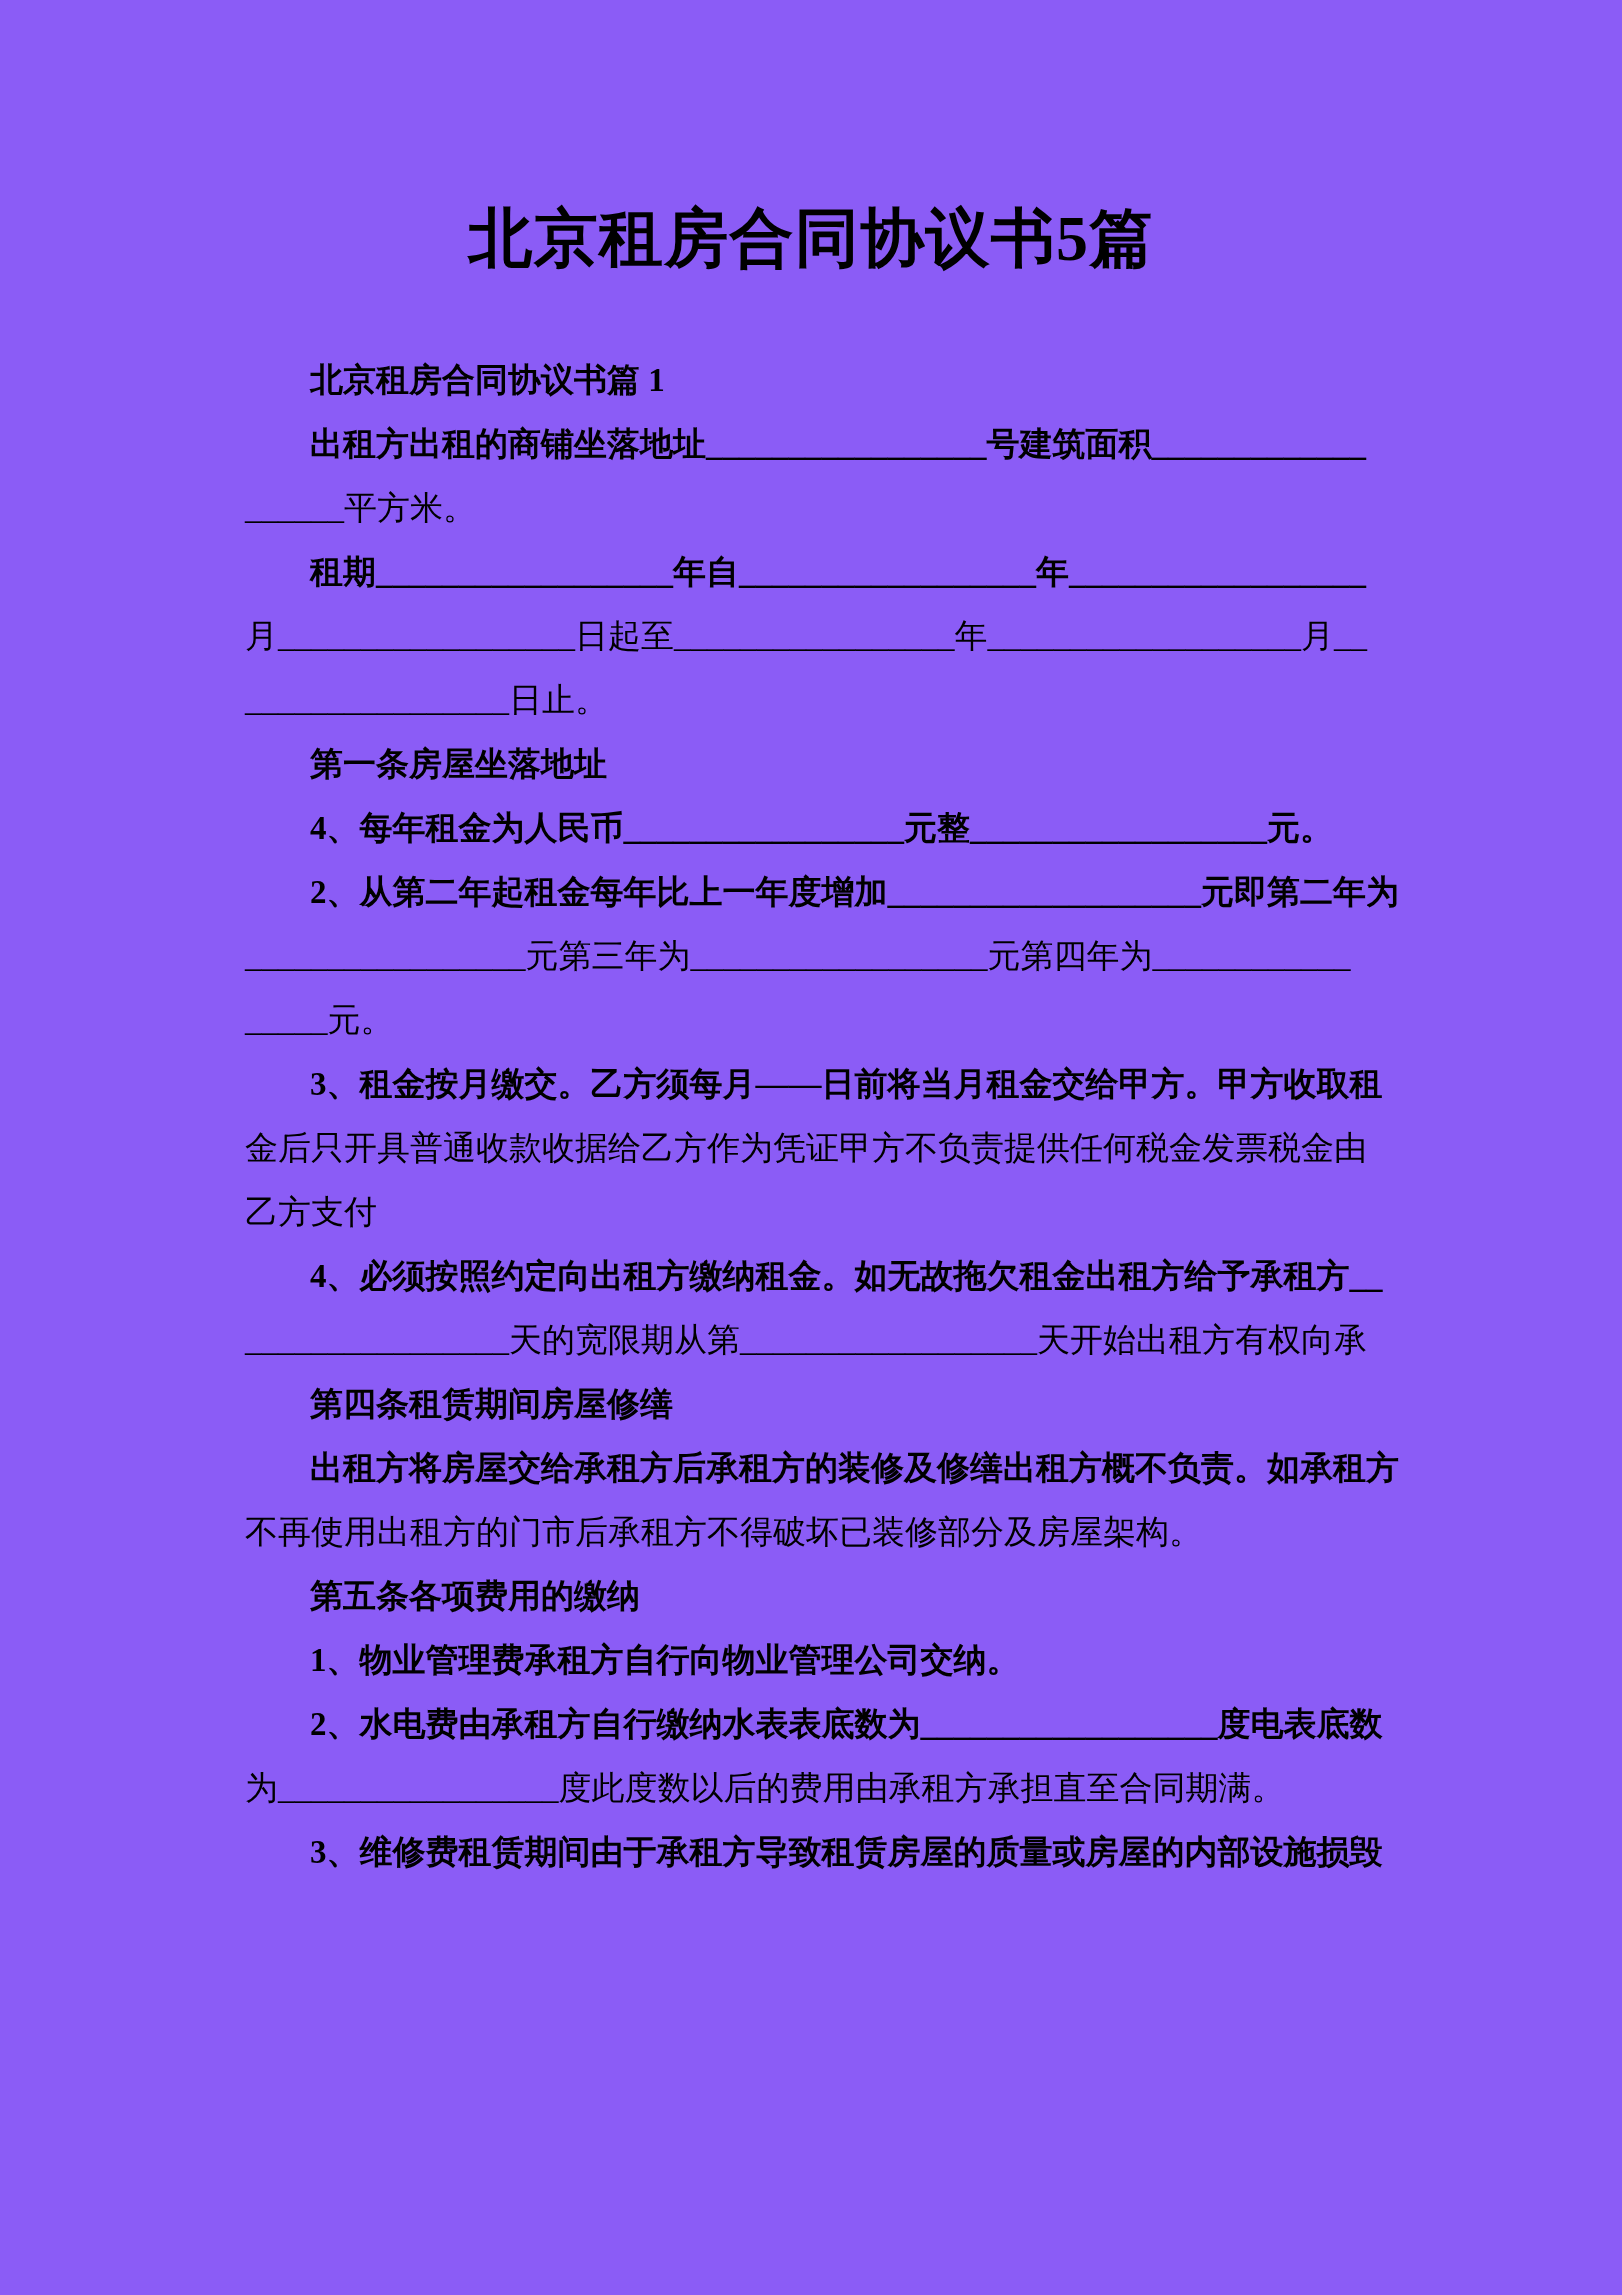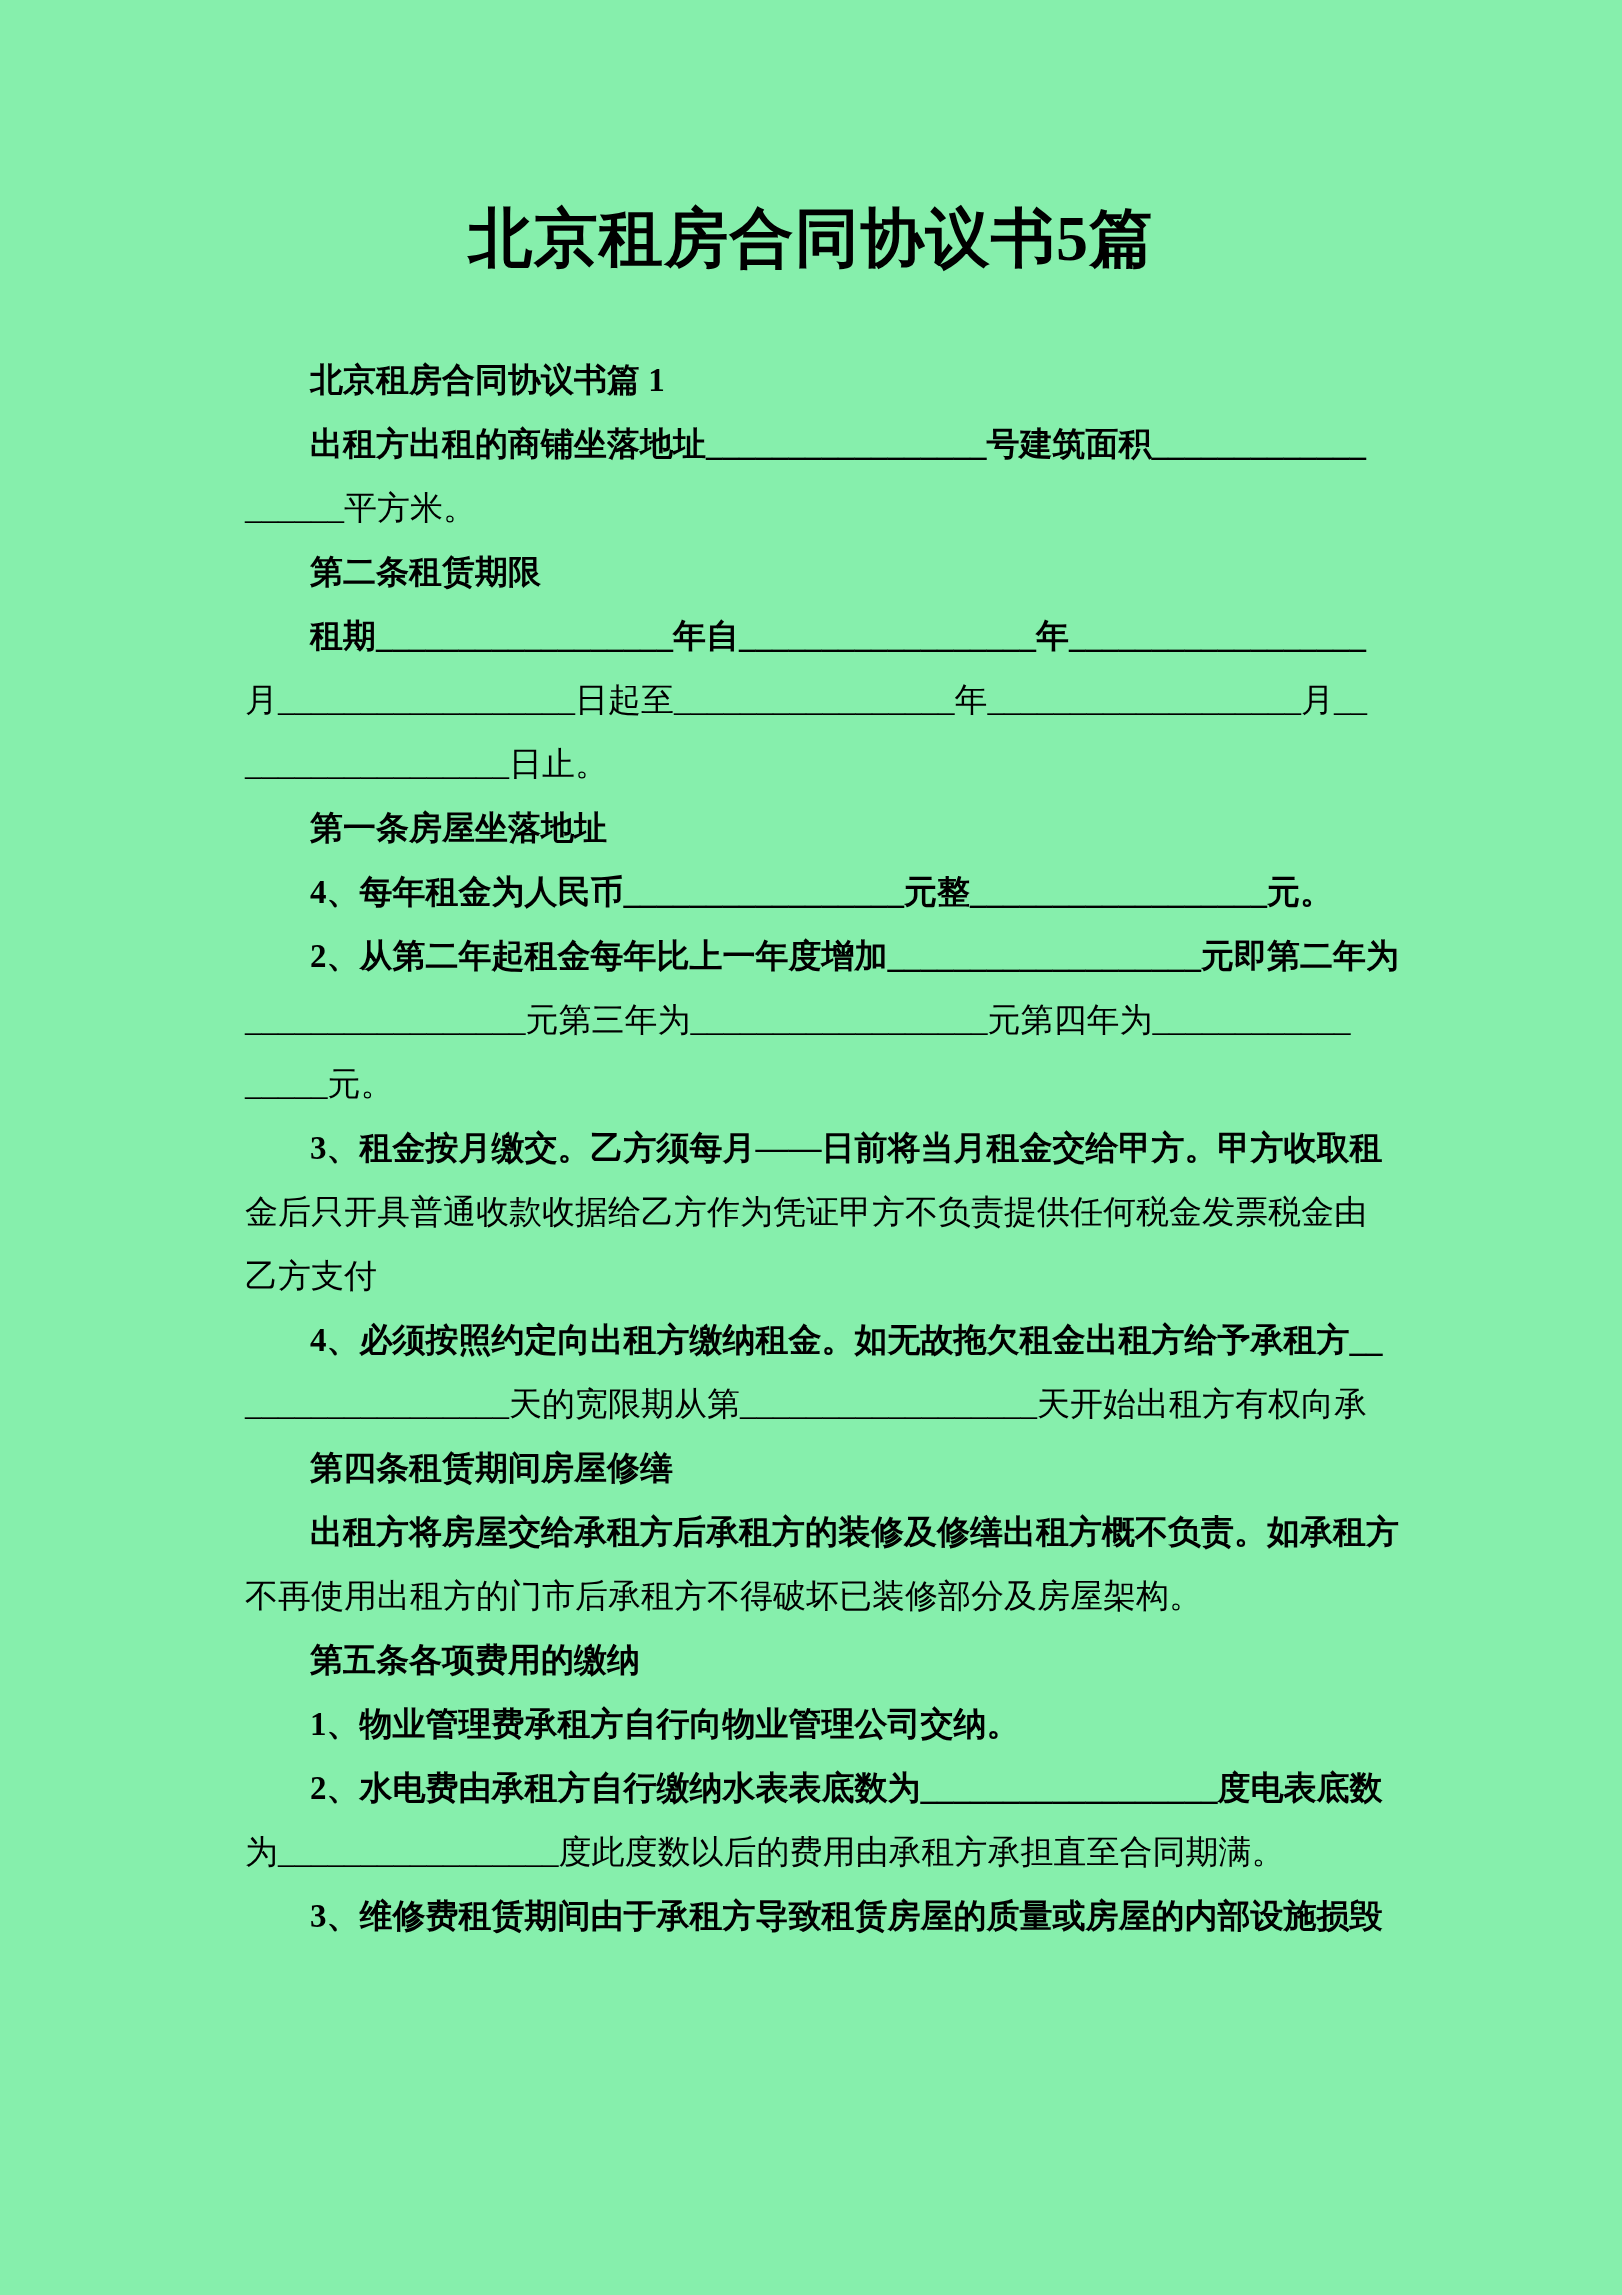--- a/index.html
+++ b/index.html
@@ -4,21 +4,21 @@
 <style>
   html, body {
     margin: 0;
     padding: 0;
     background: #ffffff;
   }
   .page {
     position: relative;
     width: 1623px;
     height: 2295px;
-    background: #86efac;
+    background: #8b5cf6;
     color: #000000;
     font-family: "Liberation Serif", "DejaVu Serif", serif;
     overflow: hidden;
   }
   .title {
     margin: 0 0 71px 0;
     padding-top: 200px;
     font-size: 64px;
     line-height: 77px;
     font-weight: bold;
@@ -41,21 +41,20 @@
 </style>
 </head>
 <body>
 
 <div class="page">
   <h1 class="title">北京租房合同协议书5篇</h1>
   <div class="content">
       <div class="line indent">北京租房合同协议书篇 1</div>
       <div class="line indent">出租方出租的商铺坐落地址_________________号建筑面积_____________</div>
       <div class="line">______平方米。</div>
-      <div class="line indent">第二条租赁期限</div>
       <div class="line indent">租期__________________年自__________________年__________________</div>
       <div class="line">月__________________日起至_________________年___________________月__</div>
       <div class="line">________________日止。</div>
       <div class="line indent">第一条房屋坐落地址</div>
       <div class="line indent">4、每年租金为人民币_________________元整__________________元。</div>
       <div class="line indent">2、从第二年起租金每年比上一年度增加___________________元即第二年为</div>
       <div class="line">_________________元第三年为__________________元第四年为____________</div>
       <div class="line">_____元。</div>
       <div class="line indent">3、租金按月缴交。乙方须每月――日前将当月租金交给甲方。甲方收取租</div>
       <div class="line">金后只开具普通收款收据给乙方作为凭证甲方不负责提供任何税金发票税金由</div>

